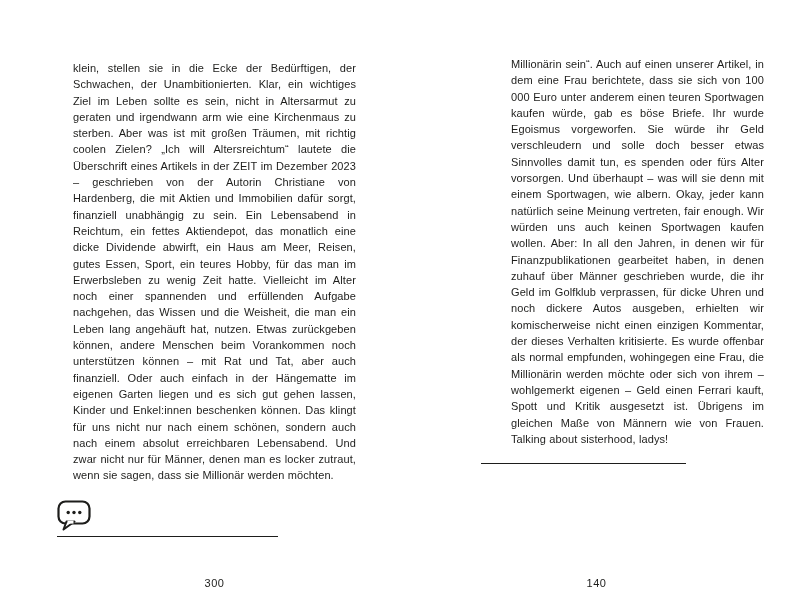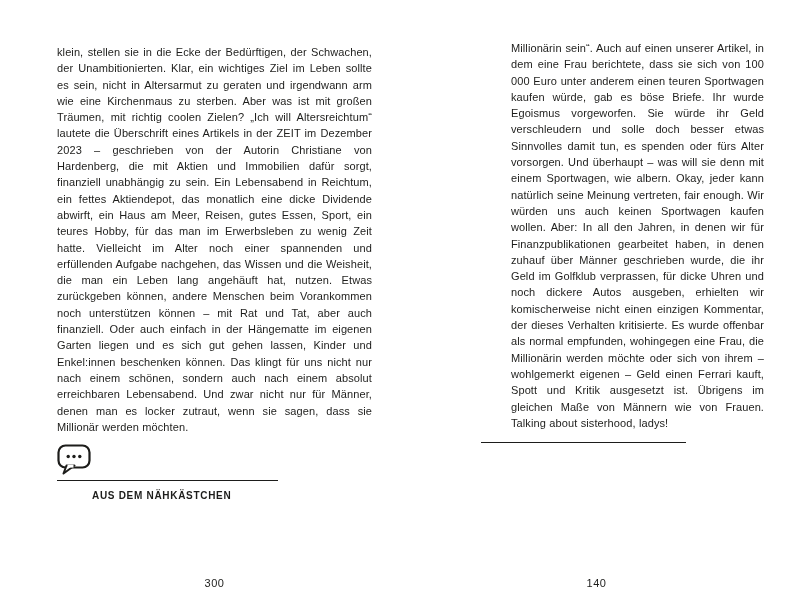--- a/index.html
+++ b/index.html
@@ -15,21 +15,21 @@
     color: #1d1d1b;
     overflow: hidden;
   }
   .page {
     position: absolute;
   }
   .page-left  { left: 57px;  top: 44px; width: 315px; }
   .page-right { left: 481px; top: 40px; width: 283px; }
 
   .body-text {
-    margin: 0;
+    margin: 16px;
     font-size: 11px;
     line-height: 16.3px;
     text-align: justify;
     letter-spacing: 0.1px;
     word-spacing: 0.2px;
   }
 
   .anecdote-box { margin-top: 9px; }
 
   .bubble-icon-wrap {
@@ -94,21 +94,20 @@
           <path d="M9.5 21.5 L6.5 29.5 L17.5 21.5 Z" fill="#ffffff" stroke="#1d1d1b" stroke-width="2" stroke-linejoin="round"></path>
           <rect x="10.5" y="20.6" width="6" height="3" fill="#ffffff"></rect>
           <circle cx="11.2" cy="12.5" r="1.7" fill="#1d1d1b"></circle>
           <circle cx="17" cy="12.5" r="1.7" fill="#1d1d1b"></circle>
           <circle cx="22.8" cy="12.5" r="1.7" fill="#1d1d1b"></circle>
         </svg>
       </span>
 
       <hr class="rule rule-left">
 
-      <h3 class="box-heading">AUS DEM NÄHKÄSTCHEN</h3>
 
     </div>
   </section>
 
   <section class="page page-right">
     <p class="body-text box-cont">Millionärin sein“. Auch auf einen unserer Artikel, in dem eine Frau berichtete, dass sie sich von 100 000 Euro unter anderem einen teuren Sportwagen kaufen würde, gab es böse Briefe. Ihr wurde Egoismus vorgeworfen. Sie würde ihr Geld verschleudern und solle doch besser etwas Sinnvolles damit tun, es spenden oder fürs Alter vorsorgen. Und überhaupt – was will sie denn mit einem Sportwagen, wie albern. Okay, jeder kann natürlich seine Meinung vertreten, fair enough. Wir würden uns auch keinen Sportwagen kaufen wollen. Aber: In all den Jahren, in denen wir für Finanzpublikationen gearbeitet haben, in denen zuhauf über Männer geschrieben wurde, die ihr Geld im Golfklub verprassen, für dicke Uhren und noch dickere Autos ausgeben, erhielten wir komischerweise nicht einen einzigen Kommentar, der dieses Verhalten kritisierte. Es wurde offenbar als normal empfunden, wohingegen eine Frau, die Millionärin werden möchte oder sich von ihrem – wohlgemerkt eigenen – Geld einen Ferrari kauft, Spott und Kritik ausgesetzt ist. Übrigens im gleichen Maße von Männern wie von Frauen. Talking about sisterhood, ladys!</p>
 
     <hr class="rule rule-right">
   </section>
 

